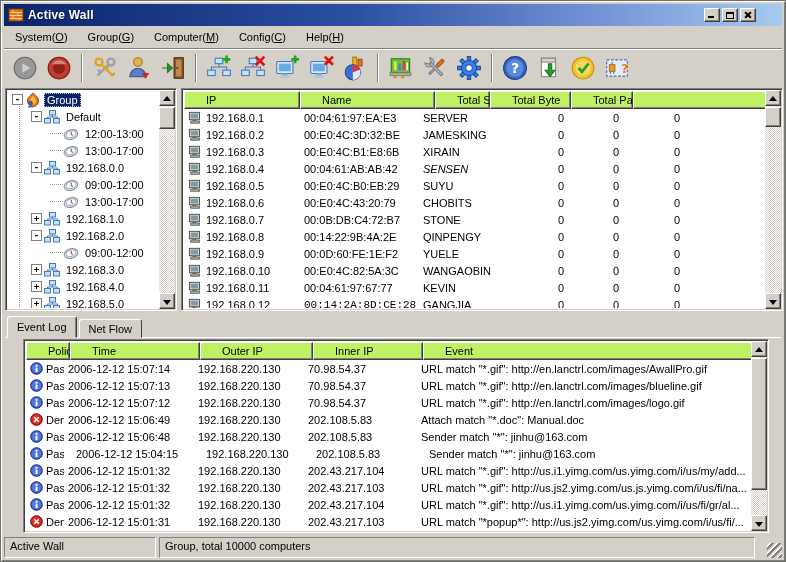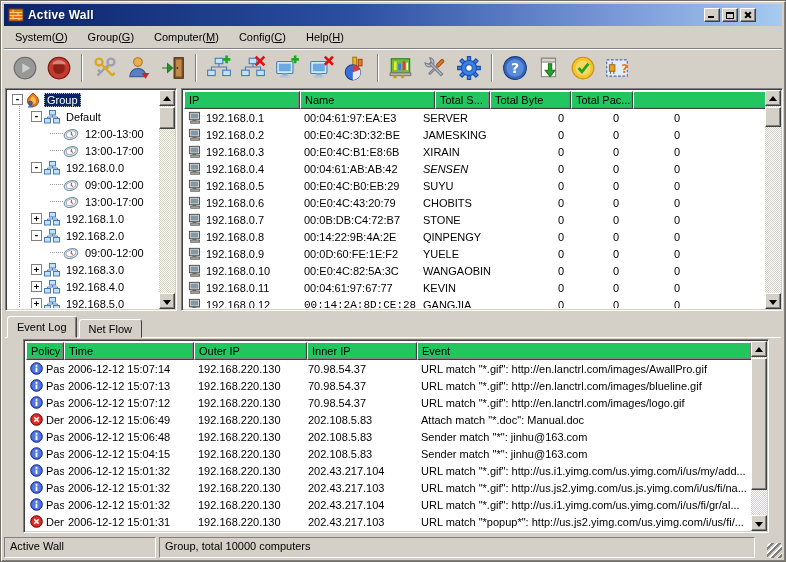--- a/index.html
+++ b/index.html
@@ -74,21 +74,21 @@
     border:4px solid transparent; border-top:0; border-bottom:5px solid #000; }
   .sb-down::after { content:""; position:absolute; left:3px; top:6px;
     border:4px solid transparent; border-bottom:0; border-top:5px solid #000; }
   .sb-thumb { position:absolute; left:0; width:16px; background:#d4d0c8;
     border:1px solid; border-color:#fff #404040 #404040 #fff; box-shadow: inset -1px -1px 0 #808080; }
 
   
   .list-panel { position:absolute; left:180px; top:87px; width:602px; height:223px; overflow:hidden; }
   .lv-inner { position:absolute; left:2px; top:2px; right:2px; bottom:2px; overflow:hidden; }
   .lv-header { display:flex; height:18px; }
-  .lv-hcell { flex:0 0 auto; background:#22c55e; padding:2px 4px; overflow:hidden; white-space:nowrap;
+  .lv-hcell { flex:0 0 auto; background:#bef264; padding:2px 21px; overflow:hidden; white-space:nowrap;
     border:1px solid; border-color:#fff #404040 #404040 #fff; box-shadow: inset -1px -1px 0 #808080; }
   .lv-hcell.fill { flex:1 1 auto; }
   .lv-row { display:flex; height:17px; align-items:center; white-space:nowrap; }
   .lv-cell { flex:0 0 auto; padding:0 4px; overflow:hidden; display:flex; align-items:center; }
   .lv-cell .icon { width:15px; height:14px; flex:0 0 15px; margin-right:3px; }
 
   
   .splitter { position:absolute; left:3px; top:310px; right:3px; height:5px; }
   .tab-bar { position:absolute; left:6px; top:315px; height:22px; display:flex; align-items:flex-end; z-index:3; }
   .tab { height:19px; padding:3px 9px 2px; background:#d4d0c8; margin-right:2px;
@@ -873,21 +873,21 @@
               <span class="icon" style="width:13px;height:13px;flex:0 0 13px;margin-right:3px">
                 <svg viewBox="0 0 14 14">
                   <circle cx="7" cy="7" r="6.3" fill="#3a5ad8" stroke="#1a2a88"></circle>
                   <circle cx="7" cy="7" r="5" fill="#5078e0"></circle>
                   <rect x="6" y="3" width="2" height="2.2" fill="#fff"></rect>
                   <rect x="6" y="6" width="2" height="4.8" fill="#fff"></rect>
                 </svg>
               </span>
               <span>Pass</span>
             </div>
-            <div class="lv-cell" style="width: 130px;">2006-12-12 15:04:15</div>
+            <div class="lv-cell" style="width: 130px; margin-left: 8px;">2006-12-12 15:04:15</div>
             <div class="lv-cell" style="width: 110px;">192.168.220.130</div>
             <div class="lv-cell" style="width: 113px;">202.108.5.83</div>
             <div class="lv-cell" style="width: 335px;">Sender match "*": jinhu@163.com</div>
           </div>
           <div class="lv-row">
             <div class="lv-cell" style="width: 38px;">
               <span class="icon" style="width:13px;height:13px;flex:0 0 13px;margin-right:3px">
                 <svg viewBox="0 0 14 14">
                   <circle cx="7" cy="7" r="6.3" fill="#3a5ad8" stroke="#1a2a88"></circle>
                   <circle cx="7" cy="7" r="5" fill="#5078e0"></circle>

